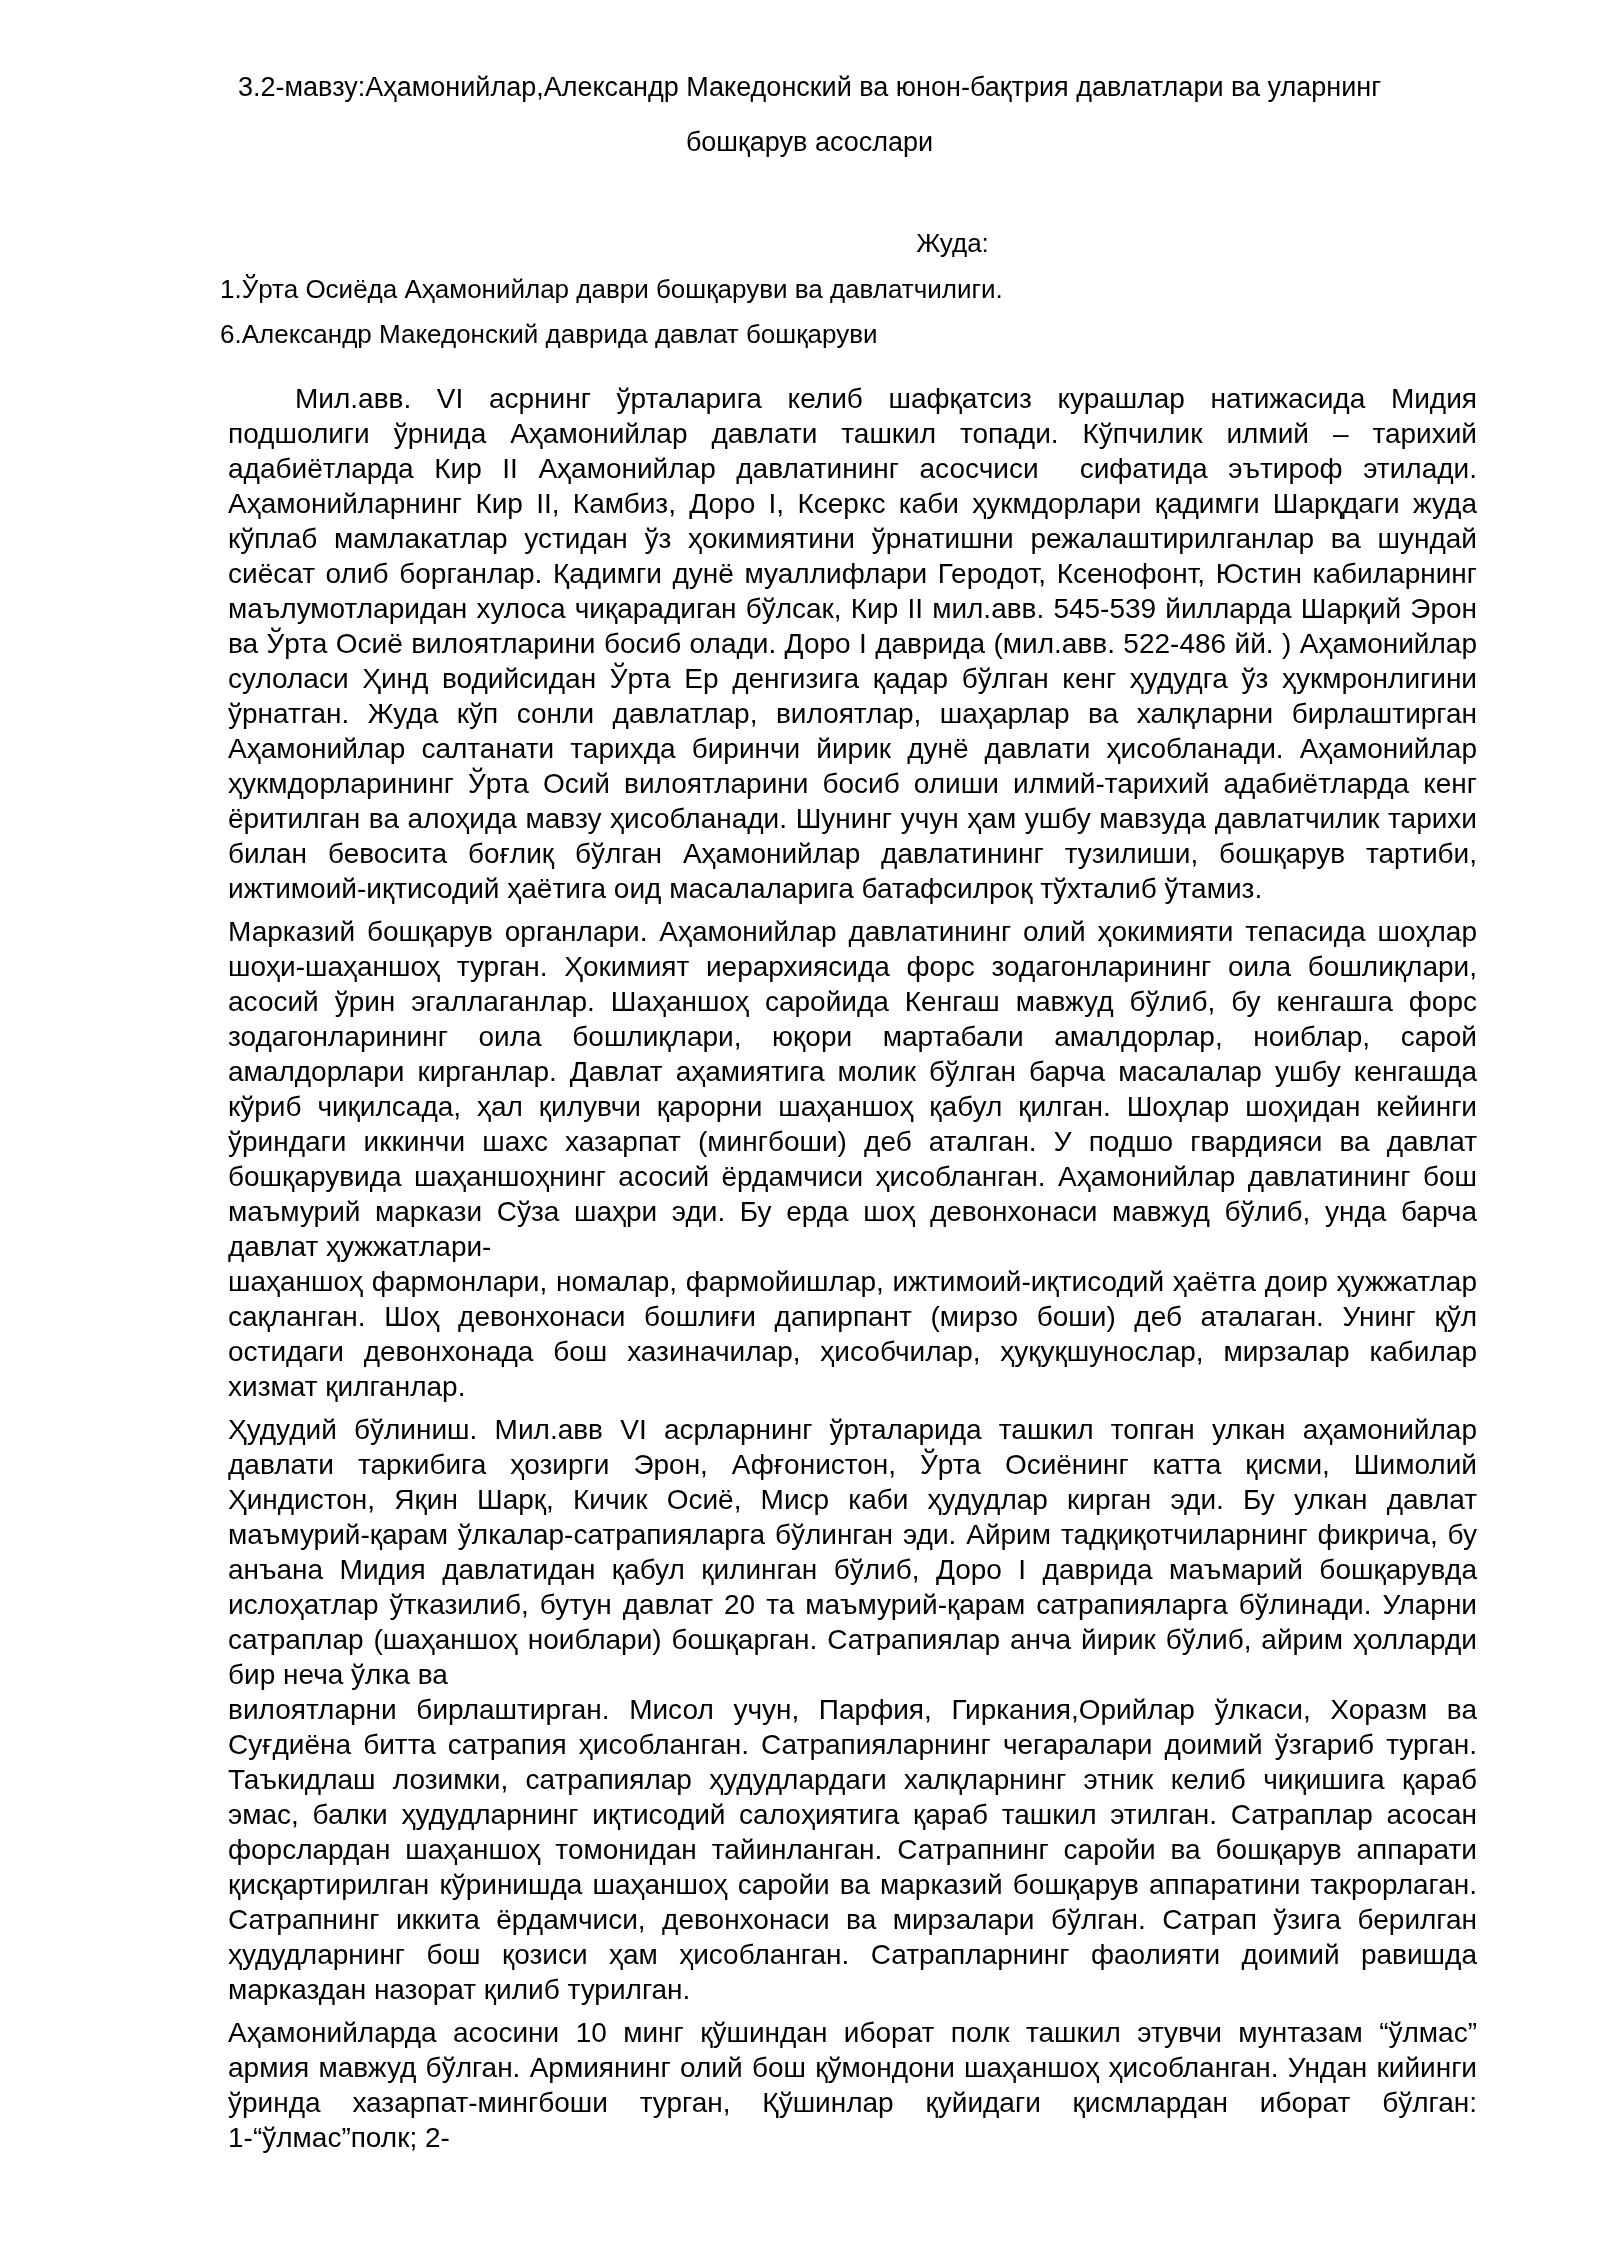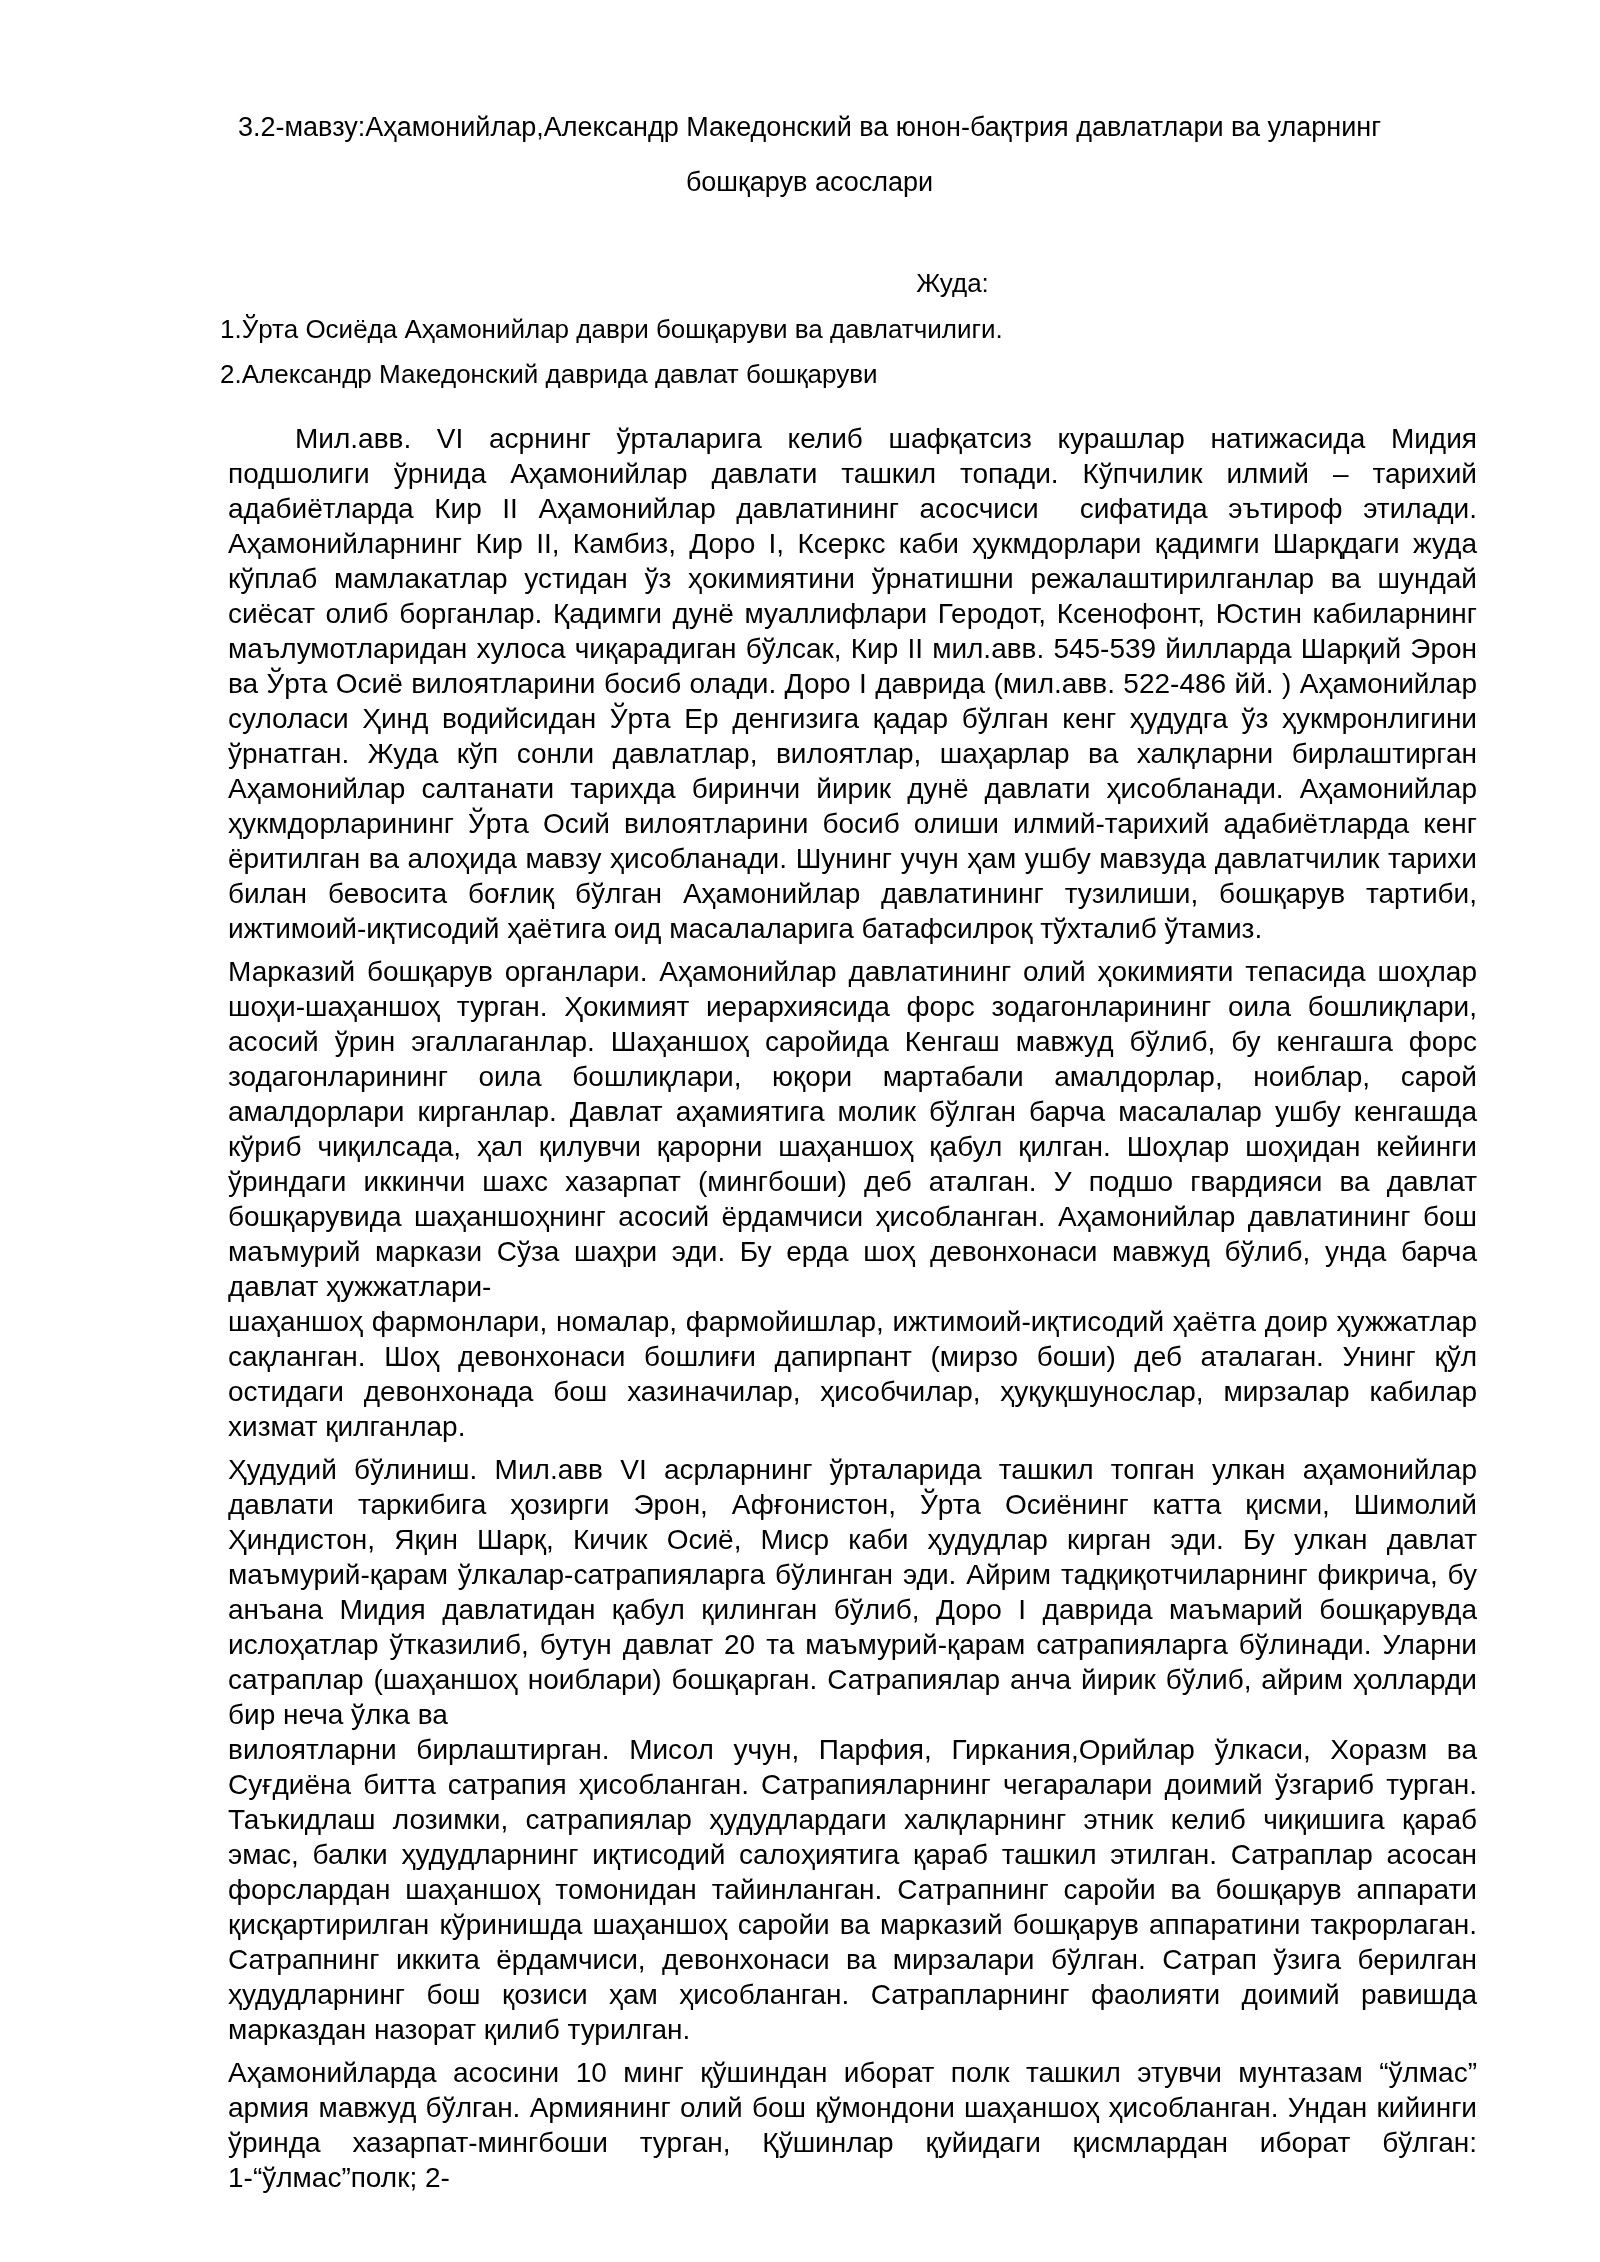--- a/index.html
+++ b/index.html
@@ -10,21 +10,21 @@
   .page {
     position: relative;
     width: 1600px;
     height: 2262px;
     background: #ffffff;
     overflow: hidden;
     color: #000000;
     font-family: "Liberation Sans", "DejaVu Sans", sans-serif;
   }
   .content {
-    padding: 100px 115px 0 220px; 
+    padding: 60px 115px 0 220px; 
   }
   .doc-title {
     font-size: 27px;
     line-height: 55px;
     text-align: center;
     padding-right: 86px;       
     white-space: pre-line;     
   }
   .plan-heading {
     font-size: 26px;
@@ -60,21 +60,21 @@
 <div class="page">
   <div class="content">
 
     <div class="doc-title">3.2-мавзу:Аҳамонийлар,Александр Македонский ва юнон-бақтрия давлатлари ва уларнинг
 бошқарув асослари</div>
 
     <div class="plan-heading">Жуда:</div>
 
     <div class="plan-list">
       <div class="plan-item">1.Ўрта Осиёда Аҳамонийлар даври бошқаруви ва давлатчилиги.</div>
-      <div class="plan-item">2.Александр Македонский даврида давлат бошқаруви</div>
+      <div class="plan-item">6.Александр Македонский даврида давлат бошқаруви</div>
     </div>
 
     <div class="body-text">
       <p class="p-indent">Мил.авв. VI асрнинг ўрталарига келиб шафқатсиз курашлар натижасида Мидия подшолиги ўрнида Аҳамонийлар давлати ташкил топади. Кўпчилик илмий – тарихий адабиётларда Кир II Аҳамонийлар давлатининг асосчиси  сифатида эътироф этилади. Аҳамонийларнинг Кир II, Камбиз, Доро I, Ксеркс каби ҳукмдорлари қадимги Шарқдаги жуда кўплаб мамлакатлар устидан ўз ҳокимиятини ўрнатишни режалаштирилганлар ва шундай сиёсат олиб борганлар. Қадимги дунё муаллифлари Геродот, Ксенофонт, Юстин кабиларнинг маълумотларидан хулоса чиқарадиган бўлсак, Кир II мил.авв. 545-539 йилларда Шарқий Эрон ва Ўрта Осиё вилоятларини босиб олади. Доро I даврида (мил.авв. 522-486 йй. ) Аҳамонийлар сулоласи Ҳинд водийсидан Ўрта Ер денгизига қадар бўлган кенг ҳудудга ўз ҳукмронлигини ўрнатган. Жуда кўп сонли давлатлар, вилоятлар, шаҳарлар ва халқларни бирлаштирган Аҳамонийлар салтанати тарихда биринчи йирик дунё давлати ҳисобланади. Аҳамонийлар ҳукмдорларининг Ўрта Осий вилоятларини босиб олиши илмий-тарихий адабиётларда кенг ёритилган ва алоҳида мавзу ҳисобланади. Шунинг учун ҳам ушбу мавзуда давлатчилик тарихи билан бевосита боғлиқ бўлган Аҳамонийлар давлатининг тузилиши, бошқарув тартиби, ижтимоий-иқтисодий ҳаётига оид масалаларига батафсилроқ тўхталиб ўтамиз.</p>
       <p>Марказий бошқарув органлари. Аҳамонийлар давлатининг олий ҳокимияти тепасида шоҳлар шоҳи-шаҳаншоҳ турган. Ҳокимият иерархиясида форс зодагонларининг оила бошлиқлари, асосий ўрин эгаллаганлар. Шаҳаншоҳ саройида Кенгаш мавжуд бўлиб, бу кенгашга форс зодагонларининг оила бошлиқлари, юқори мартабали амалдорлар, ноиблар, сарой амалдорлари кирганлар. Давлат аҳамиятига молик бўлган барча масалалар ушбу кенгашда кўриб чиқилсада, ҳал қилувчи қарорни шаҳаншоҳ қабул қилган. Шоҳлар шоҳидан кейинги ўриндаги иккинчи шахс хазарпат (мингбоши) деб аталган. У подшо гвардияси ва давлат бошқарувида шаҳаншоҳнинг асосий ёрдамчиси ҳисобланган. Аҳамонийлар давлатининг бош маъмурий маркази Сўза шаҳри эди. Бу ерда шоҳ девонхонаси мавжуд бўлиб, унда барча давлат ҳужжатлари-
 шаҳаншоҳ фармонлари, номалар, фармойишлар, ижтимоий-иқтисодий ҳаётга доир ҳужжатлар сақланган. Шоҳ девонхонаси бошлиғи дапирпант (мирзо боши) деб аталаган. Унинг қўл остидаги девонхонада бош хазиначилар, ҳисобчилар, ҳуқуқшунослар, мирзалар кабилар хизмат қилганлар.</p>
       <p>Ҳудудий бўлиниш. Мил.авв VI асрларнинг ўрталарида ташкил топган улкан аҳамонийлар давлати таркибига ҳозирги Эрон, Афғонистон, Ўрта Осиёнинг катта қисми, Шимолий Ҳиндистон, Яқин Шарқ, Кичик Осиё, Миср каби ҳудудлар кирган эди. Бу улкан давлат маъмурий-қарам ўлкалар-сатрапияларга бўлинган эди. Айрим тадқиқотчиларнинг фикрича, бу анъана Мидия давлатидан қабул қилинган бўлиб, Доро I даврида маъмарий бошқарувда ислоҳатлар ўтказилиб, бутун давлат 20 та маъмурий-қарам сатрапияларга бўлинади. Уларни сатраплар (шаҳаншоҳ ноиблари) бошқарган. Сатрапиялар анча йирик бўлиб, айрим ҳолларди бир неча ўлка ва
 вилоятларни бирлаштирган. Мисол учун, Парфия, Гиркания,Орийлар ўлкаси, Хоразм ва Суғдиёна битта сатрапия ҳисобланган. Сатрапияларнинг чегаралари доимий ўзгариб турган. Таъкидлаш лозимки, сатрапиялар ҳудудлардаги халқларнинг этник келиб чиқишига қараб эмас, балки ҳудудларнинг иқтисодий салоҳиятига қараб ташкил этилган. Сатраплар асосан форслардан шаҳаншоҳ томонидан тайинланган. Сатрапнинг саройи ва бошқарув аппарати қисқартирилган кўринишда шаҳаншоҳ саройи ва марказий бошқарув аппаратини такрорлаган. Сатрапнинг иккита ёрдамчиси, девонхонаси ва мирзалари бўлган. Сатрап ўзига берилган ҳудудларнинг бош қозиси ҳам ҳисобланган. Сатрапларнинг фаолияти доимий равишда марказдан назорат қилиб турилган.</p>
       <p>Аҳамонийларда асосини 10 минг қўшиндан иборат полк ташкил этувчи мунтазам “ўлмас” армия мавжуд бўлган. Армиянинг олий бош қўмондони шаҳаншоҳ ҳисобланган. Ундан кийинги ўринда хазарпат-мингбоши турган, Қўшинлар қуйидаги қисмлардан иборат бўлган: 1-“ўлмас”полк; 2-</p>
     </div>

